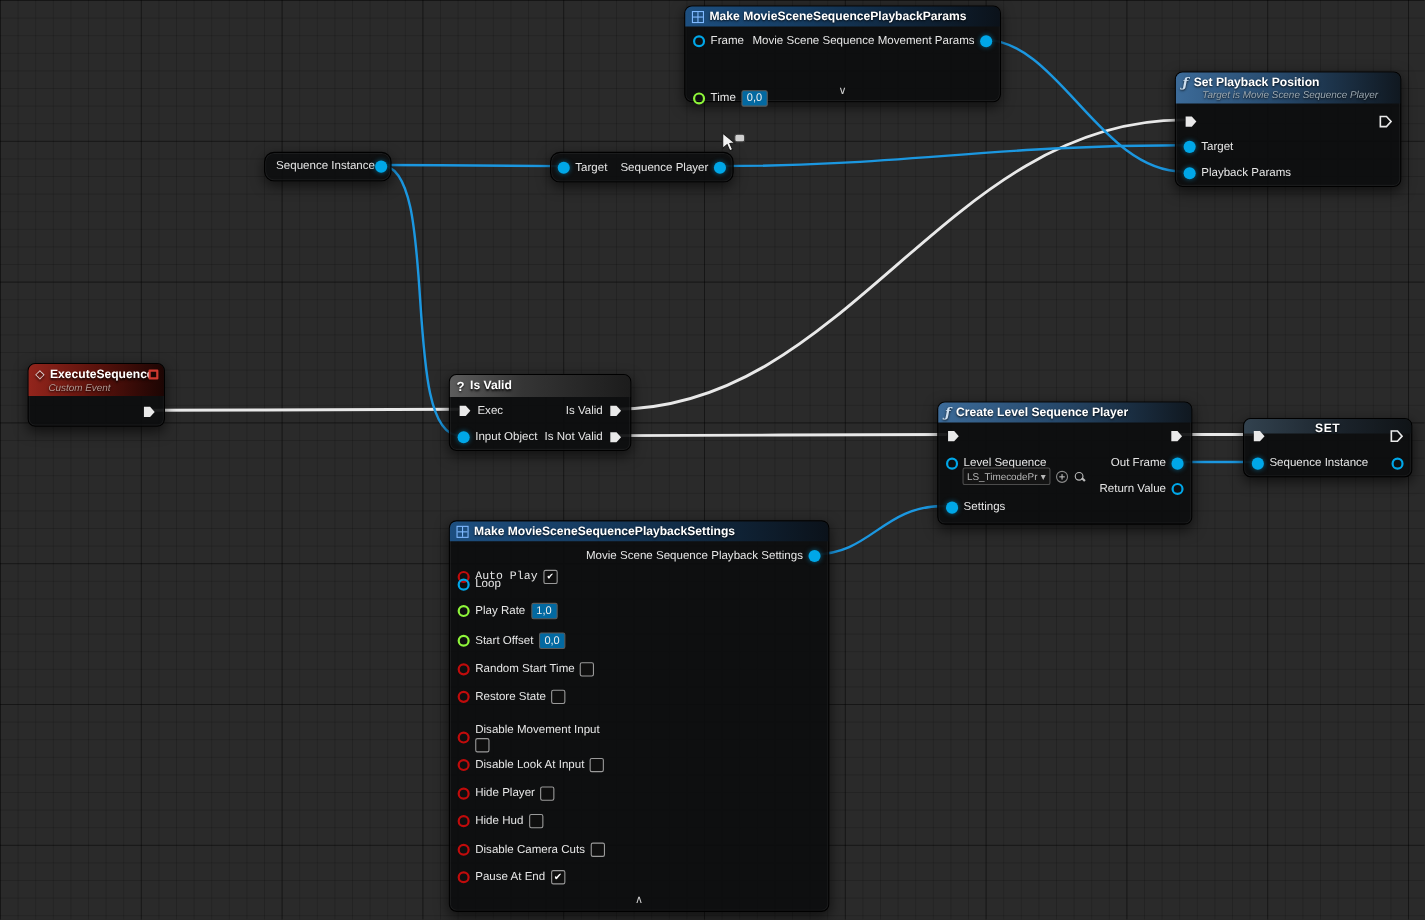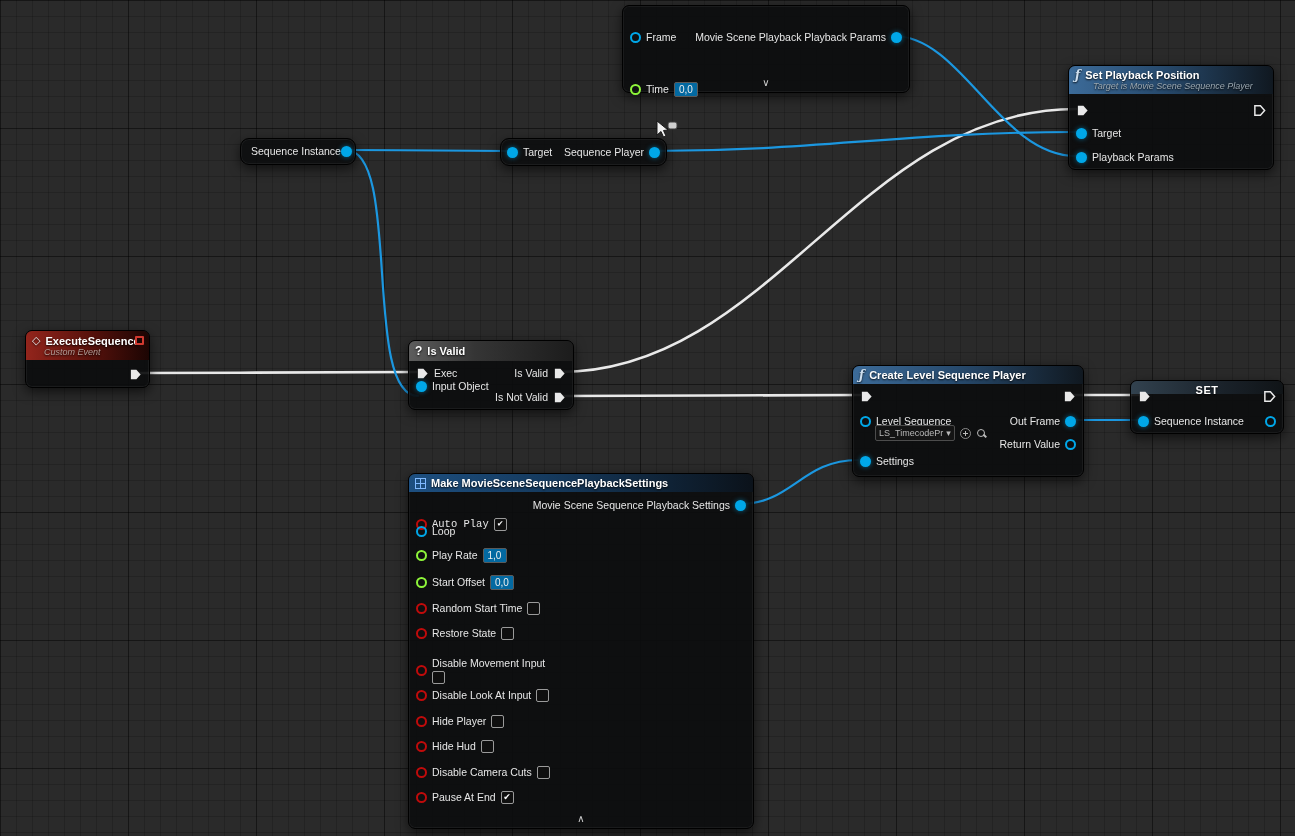--- a/index.html
+++ b/index.html
@@ -91,27 +91,33 @@
   <path class="wire-exec" d="M1072 395 C 1100 395, 1112 395, 1138 395"></path>
   <path class="wire-data" d="M346 150 C 400 150, 452 151, 508 151"></path>
   <path class="wire-data" d="M346 150 C 402 150, 362 396, 418 396"></path>
   <path class="wire-data" d="M652 151 C 820 151, 900 132, 1076 132"></path>
   <path class="wire-data" d="M894 36 C 962 36, 1000 156, 1076 156"></path>
   <path class="wire-data" d="M740 504 C 792 504, 802 460, 858 460"></path>
   <path class="wire-data" d="M1072 420 C 1100 420, 1112 420, 1138 420"></path>
 </svg>
 
 <div class="node" style="left:622px;top:5px;width:286px;height:86px;">
+  <div class="node-header hdr-struct">
+    <span class="hdr-line">
+      <span class="struct-icon"></span>
+      <span>Make MovieSceneSequencePlaybackParams</span>
+    </span>
+  </div>
   <div class="row" style="top:24px;">
     <span class="pin obj-h"></span>
     <span class="plabel">Frame</span>
   </div>
   <div class="row right" style="top:24px;">
     <span class="pin obj-f"></span>
-    <span class="plabel">Movie Scene Playback Playback Params</span>
+    <span class="plabel">Movie Scene Sequence Movement Params</span>
   </div>
   <div class="row" style="top:49px;margin-top:27px;">
     <span class="pin float-h"></span>
     <span class="plabel">Time</span>
     <span class="valbox">0,0</span>
   </div>
   <div class="chev" style="bottom:4px;">∨</div>
 </div>
 
 <div class="node" style="left:1068px;top:65px;width:204px;height:103px;">
@@ -190,21 +196,21 @@
         <path d="M2 2h6l4.5 5L8 12H2z" fill="#e9e9e9"></path>
       </svg>
     <span class="plabel">Exec</span>
   </div>
   <div class="row right" style="top:25px;">
     <svg class="epin" viewBox="0 0 14 14">
         <path d="M2 2h6l4.5 5L8 12H2z" fill="#e9e9e9"></path>
       </svg>
     <span class="plabel">Is Valid</span>
   </div>
-  <div class="row" style="top:38px;">
+  <div class="row" style="top:49px;">
     <span class="pin obj-f"></span>
     <span class="plabel">Input Object</span>
   </div>
   <div class="row right" style="top:49px;">
     <svg class="epin" viewBox="0 0 14 14">
         <path d="M2 2h6l4.5 5L8 12H2z" fill="#e9e9e9"></path>
       </svg>
     <span class="plabel">Is Not Valid</span>
   </div>
 </div>

